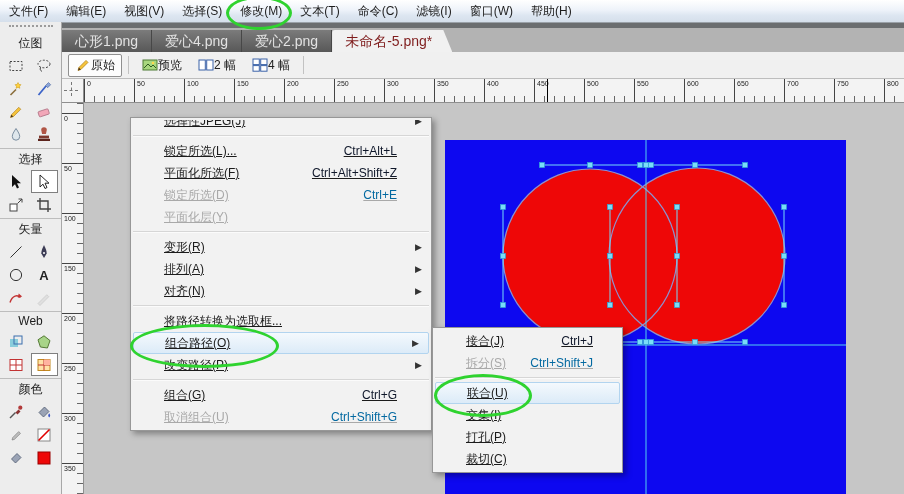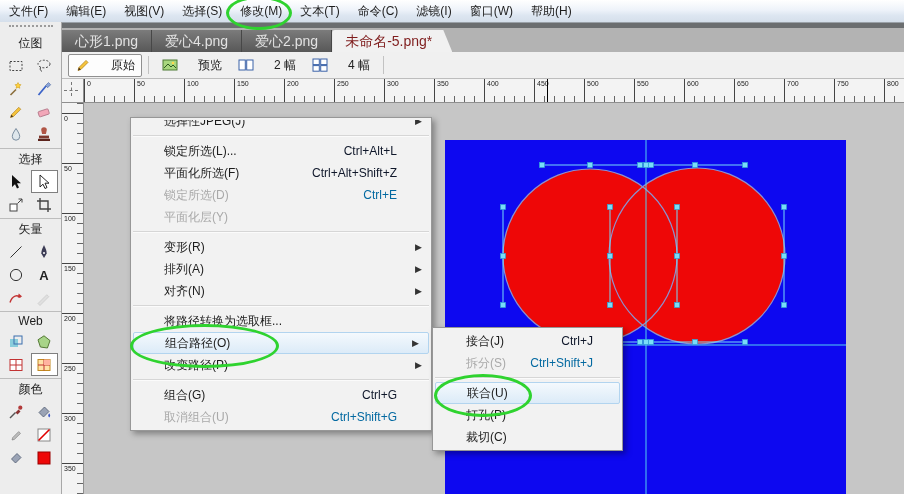--- a/index.html
+++ b/index.html
@@ -15,21 +15,21 @@
   .darkstrip{position:absolute;left:62px;top:23px;width:842px;height:5px;background:#6b6e70;z-index:4;}
   .tabstrip{position:absolute;left:62px;top:28px;width:842px;height:24px;background:#b3b3b3;z-index:4;
             display:flex;align-items:flex-end;}
   .tab{height:22px;line-height:23px;padding:0 13px;font-size:14px;color:#e2e2e2;
        background:linear-gradient(#7b7b7b,#585858);border-right:1px solid #474747;white-space:nowrap;}
   .tab.active{background:#f1f1f1;color:#7f1d1d;border-right:none;
               clip-path:polygon(0 0,calc(100% - 9px) 0,100% 100%,0 100%);padding-right:20px;border-radius:3px 0 0 0;}
   
   .viewbar{position:absolute;left:62px;top:52px;width:842px;height:27px;background:#f0f0f0;z-index:4;
            border-bottom:1px solid #bdbdbd;display:flex;align-items:center;font-size:12px;color:#222;padding-left:5px;box-sizing:border-box;}
-  .vb-btn{display:inline-flex;align-items:center;gap:20px;padding:2px 6px;margin:16px 1px;border:1px solid transparent;border-radius:2px;}
+  .vb-btn{display:inline-flex;align-items:center;gap:0;padding:2px 6px;margin:16px 1px;border:1px solid transparent;border-radius:2px;}
   .vb-btn.active{background:#fdfdfd;border:1px solid #909090;}
   .vb-sep{width:1px;height:18px;background:#c2c2c2;margin:0 5px;}
   
   .tools{position:absolute;left:0;top:22px;width:62px;height:472px;background:#ededed;z-index:6;
          border-right:1px solid #a8a8a8;box-sizing:border-box;font-size:12px;color:#222;}
   .grip{width:44px;height:5px;margin:3px auto 1px auto;border-top:2px dotted #9b9b9b;}
   .tsec{border-top:1px solid #bdbdbd;margin-top:2px;padding-top:1px;}
   .tsec:first-of-type{border-top:none;margin-top:0;}
   .tsec-title{text-align:center;padding:1px 0 2px 0;color:#1c1c1c;}
   .tgrid{display:grid;grid-template-columns:28px 28px;justify-content:center;}
@@ -54,21 +54,21 @@
             background:repeating-linear-gradient(180deg,#666 0 1px,transparent 1px 10px);}
   .rl-maj{position:absolute;left:0;right:0;height:1px;background:#444;}
   .rl-lab{position:absolute;left:2px;font-size:7px;color:#222;}
   .work{position:absolute;left:84px;top:103px;width:820px;height:391px;background:#c6c6c6;z-index:1;}
   #canvas-svg{position:absolute;left:0;top:0;z-index:2;}
   
   .menu{position:absolute;background:#f2f2f2;border:1px solid #979797;box-shadow:3px 3px 6px rgba(0,0,0,.35);
         font-size:12px;color:#1c1c1c;padding:2px 0;box-sizing:border-box;}
   #main-menu{left:130px;top:117px;width:302px;z-index:10;}
   #sub-menu{left:432px;top:327px;width:191px;z-index:11;}
-  .mi{position:relative;height:22px;line-height:22px;display:flex;padding-left:33px;white-space:nowrap;}
+  .mi{position:relative;height:22px;line-height:22px;display:flex;padding-left:33px;white-space:nowrap;text-decoration:underline;}
   .mi .sc{margin-left:auto;color:#0f172a;}
   #main-menu .mi .sc{padding-right:34px;}
   #sub-menu .mi .sc{padding-right:29px;}
   .mi .arr{position:absolute;right:9px;top:0;font-size:9px;color:#333;}
   .mi.disabled{color:#a9a9a9;}
   .mi.disabled .sc{color:#0369a1;}
   .mi.hl{background:linear-gradient(#f4f9fd,#dcebf8);border:1px solid #b2d4ef;border-radius:2px;
          margin:0 2px;padding-left:31px;height:20px;line-height:20px;}
   .mi.clipped{height:12px;overflow:hidden;}
   .mi.clipped .lbl,.mi.clipped .arr{transform:translateY(-10px);}
@@ -563,19 +563,22 @@
       <div class="mi disabled">
         <span class="lbl">拆分(S)</span>
         <span class="sc">Ctrl+Shift+J</span>
       </div>
       <div class="sep"></div>
       <div class="mi hl">
         <span class="lbl">联合(U)</span>
         <div class="ann" style="left: -2px; top: -9px; width: 92px; height: 37px; border-color: rgb(47, 211, 47);"></div>
       </div>
       <div class="mi">
+        <span class="lbl">交集(I)</span>
+      </div>
+      <div class="mi">
         <span class="lbl">打孔(P)</span>
       </div>
       <div class="mi">
         <span class="lbl">裁切(C)</span>
       </div>
     </div>
 </div>
 
 </body></html>

